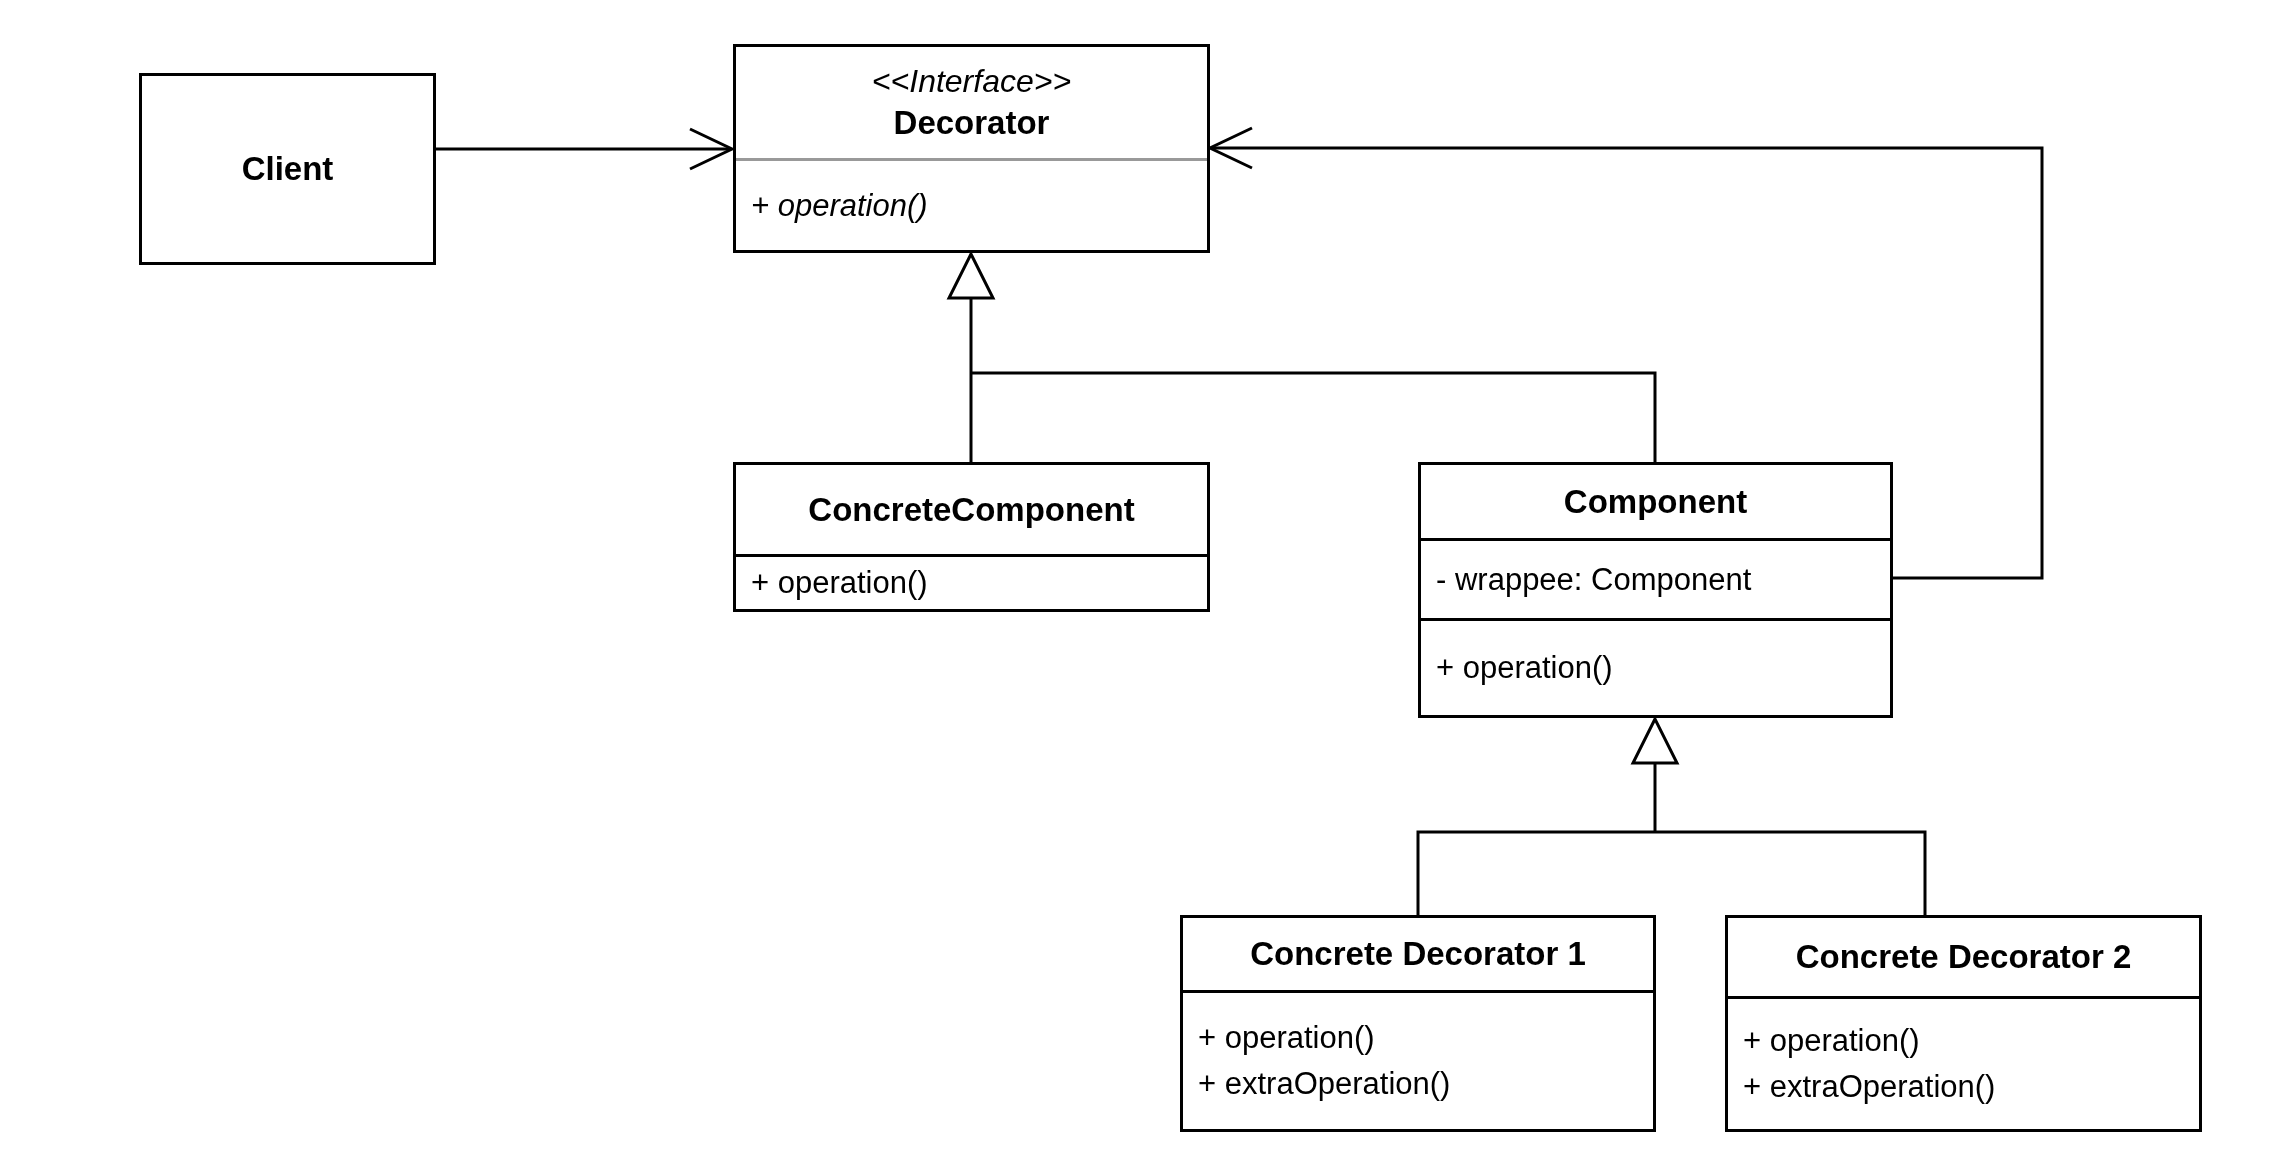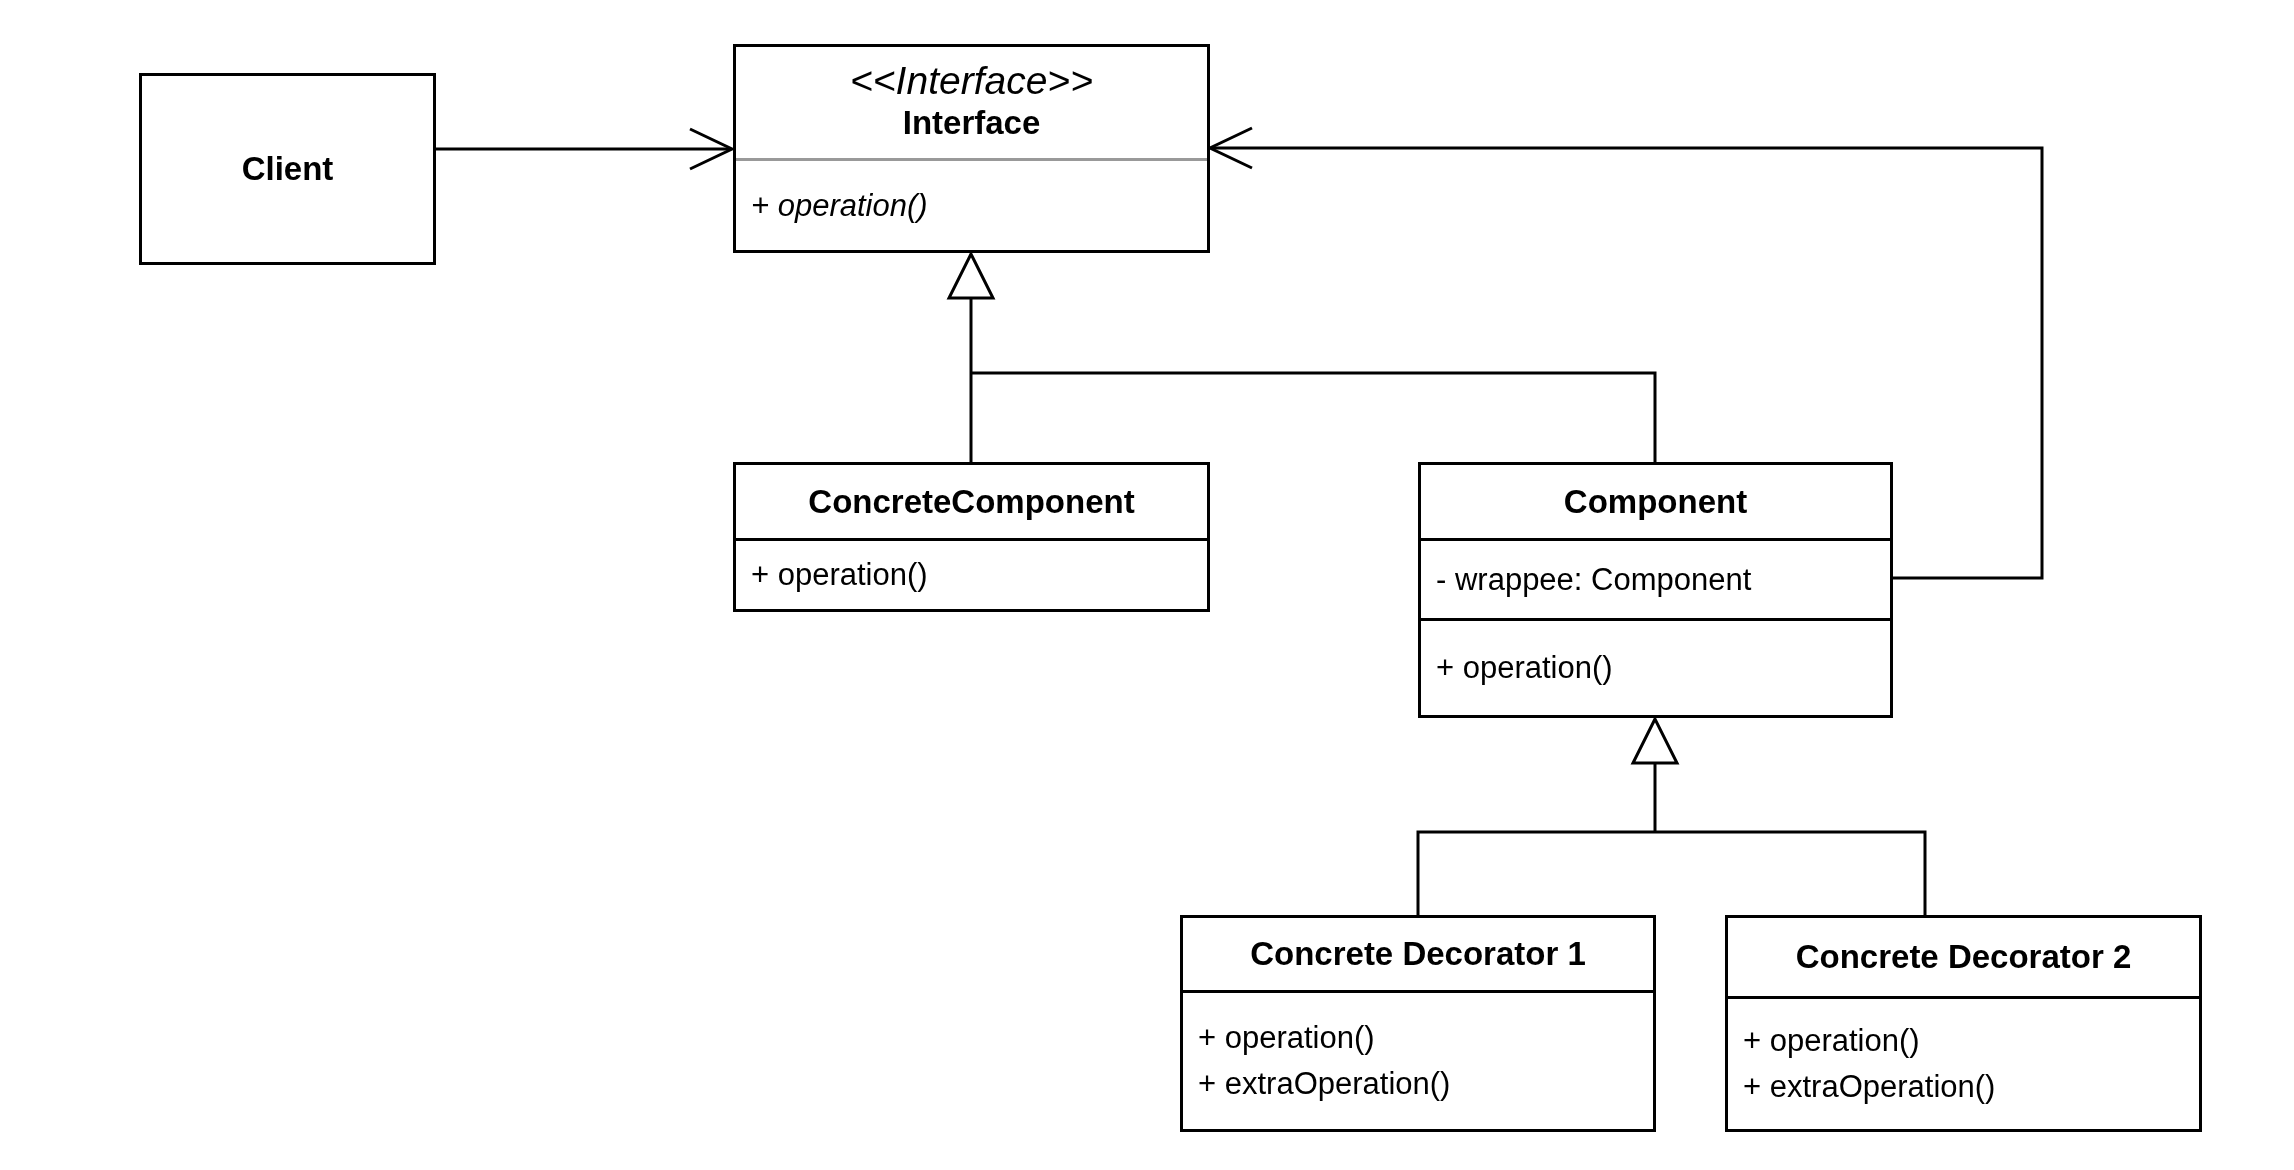--- a/index.html
+++ b/index.html
@@ -43,21 +43,21 @@
   }
   .class-title {
     font-weight: bold;
     font-size: 33px;
     line-height: 44px;
     white-space: nowrap;
   }
   .stereotype {
     font-style: italic;
     font-weight: normal;
-    font-size: 39px;
+    font-size: 32px;
     line-height: 40px;
     white-space: nowrap;
   }
   .members-compartment {
     border-top: 3px solid #000000;
     align-items: flex-start;
     padding-left: 15px;
     padding-right: 8px;
   }
   .members-compartment.gray-divider {
@@ -114,29 +114,29 @@
 
   <div class="uml-box" style="left:139px; top:73px; width:297px; height:192px;">
     <div class="compartment title-compartment" style="flex:1;">
       <div class="class-title">Client</div>
     </div>
   </div>
 
   <div class="uml-box" style="left:733px; top:44px; width:477px; height:209px;">
     <div class="compartment title-compartment" style="height:111px;">
       <div class="stereotype">&lt;&lt;Interface&gt;&gt;</div>
-      <div class="class-title">Interface</div>
+      <div class="class-title">Decorator</div>
     </div>
     <div class="compartment members-compartment gray-divider" style="flex:1;">
       <div class="member abstract">+ operation()</div>
     </div>
   </div>
 
   <div class="uml-box" style="left:733px; top:462px; width:477px; height:150px;">
-    <div class="compartment title-compartment" style="height:73px;">
+    <div class="compartment title-compartment" style="height:89px;">
       <div class="class-title">ConcreteComponent</div>
     </div>
     <div class="compartment members-compartment" style="flex:1;">
       <div class="member">+ operation()</div>
     </div>
   </div>
 
   <div class="uml-box" style="left:1418px; top:462px; width:475px; height:256px;">
     <div class="compartment title-compartment" style="height:73px;">
       <div class="class-title">Component</div>

